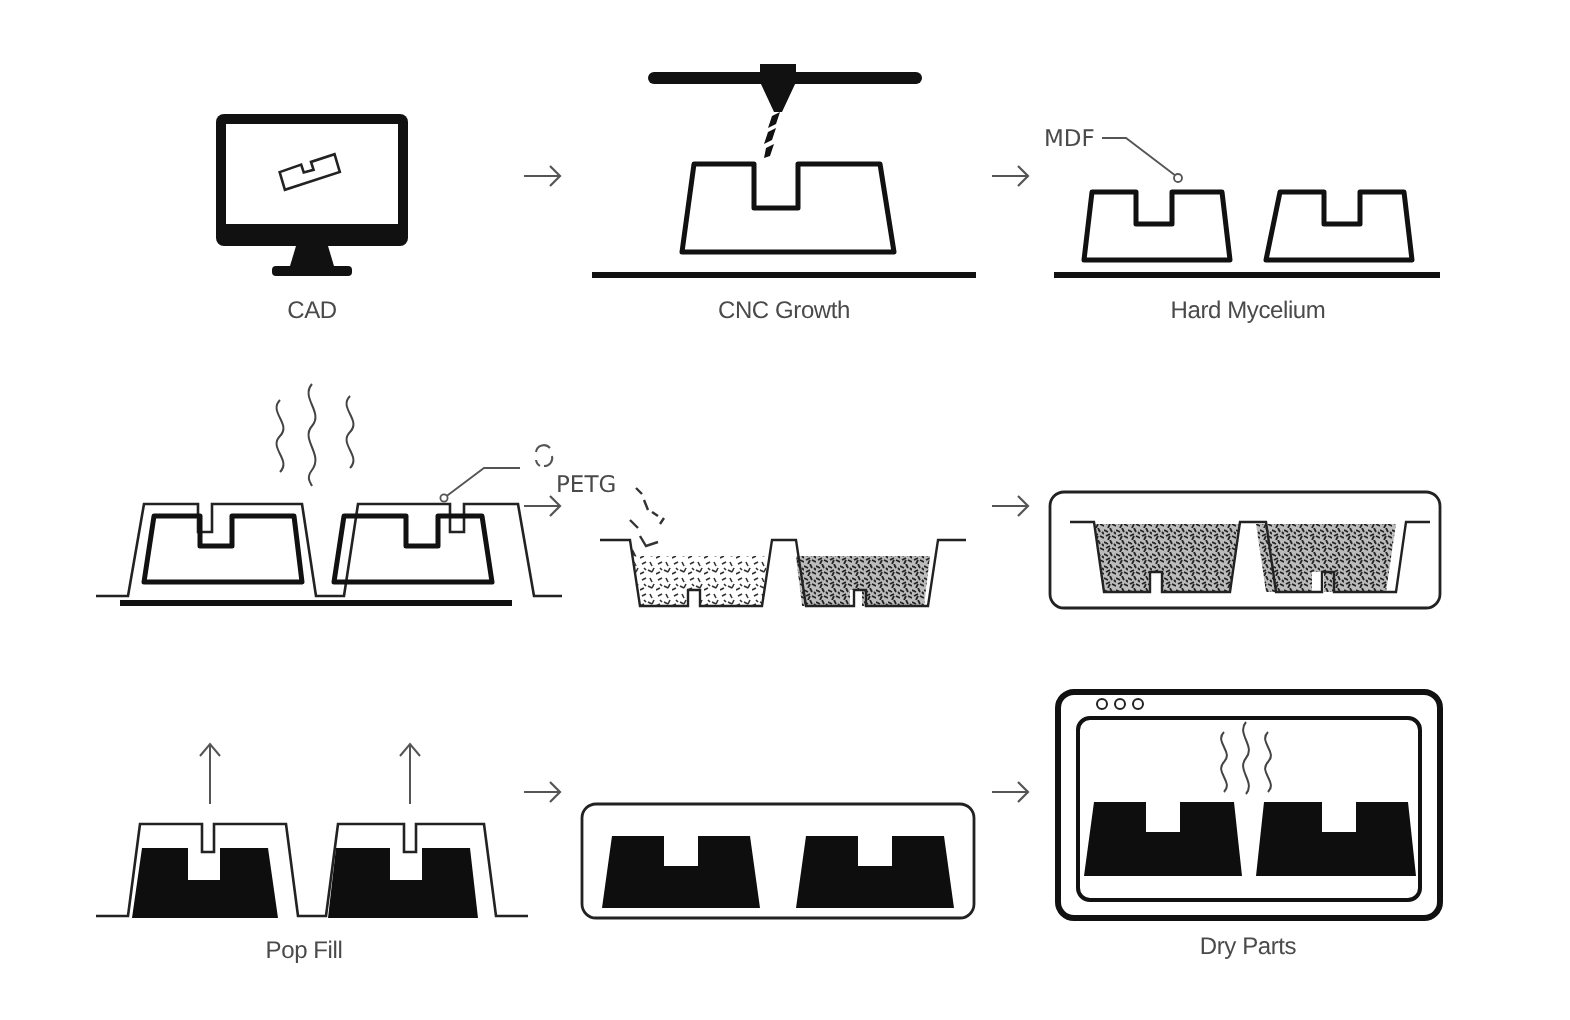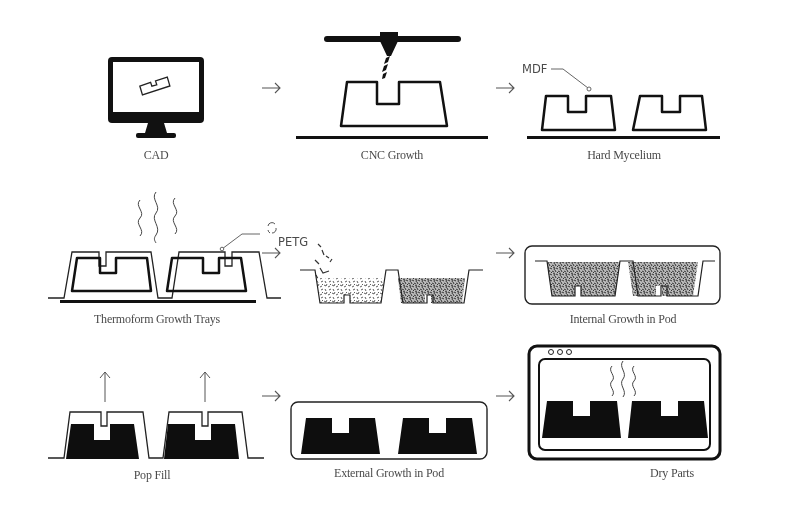--- a/index.html
+++ b/index.html
@@ -1,19 +1,19 @@
 <!DOCTYPE html>
 <html><head>
   <meta charset="utf-8">
   <style>
     html, body { margin: 0; padding: 0; background: #ffffff; }
     body { width: 785px; height: 510px; position: relative; overflow: hidden; font-family: "DejaVu Sans", sans-serif; }
     .stage { position: absolute; left: 0; top: 0; width: 785px; height: 358px; }
     .label {
-      position: absolute; font-family: Liberation Serif, serif; font-size: 12px;
+      position: absolute; font-family: Liberation Sans, sans-serif; font-size: 12px;
       color: #4a4a4a; font-weight: 300; letter-spacing: -0.2px; white-space: nowrap;
       transform: translateX(-50%); text-align: center;
     }
     .callout { position: absolute; font-family: "DejaVu Sans", sans-serif; font-size: 11.5px; color: #4a4a4a; white-space: nowrap; }
     svg { position: absolute; left: 0; top: 0; }
   </style>
 </head>
 <body>
 
 <div class="stage">
@@ -134,18 +134,15 @@
     <path d="M632 401 h29 v15 h17 v-15 h26 l4 37 h-80 z" fill="#0e0e0e"></path>
   </g>
 </svg>
 
 <span class="callout" style="left:522px; top:62px;">MDF</span>
 <span class="callout" style="left:278px; top:235px;">PETG</span>
 
 <span class="label" style="left:156px; top:148px;">CAD</span>
 <span class="label" style="left:392px; top:148px;">CNC Growth</span>
 <span class="label" style="left:624px; top:148px;">Hard Mycelium</span>
-<span class="label" style="left:157px; top:312px;">Thermoform Growth Trays</span>
-<span class="label" style="left:623px; top:312px;">Internal Growth in Pod</span>
 <span class="label" style="left:152px; top:468px;">Pop Fill</span>
-<span class="label" style="left:389px; top:466px;">External Growth in Pod</span>
-<span class="label" style="left:624px; top:466px;margin-left:48px;">Dry Parts</span>
+<span class="label" style="left:624px; top:466px;">Dry Parts</span>
 </div>
 
 </body></html>

